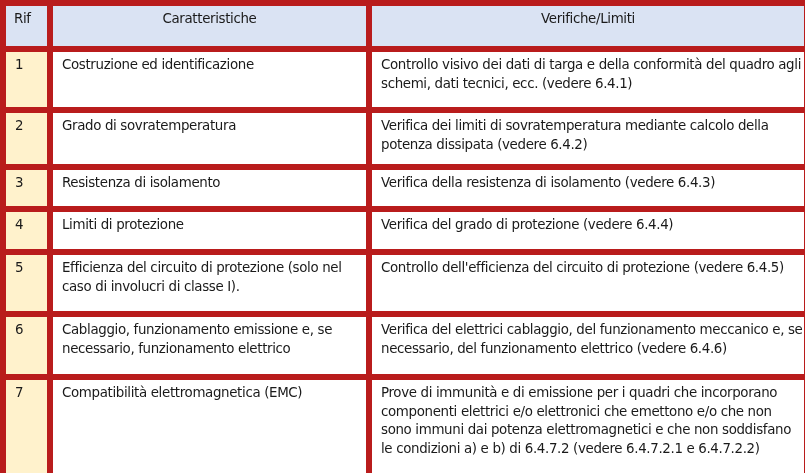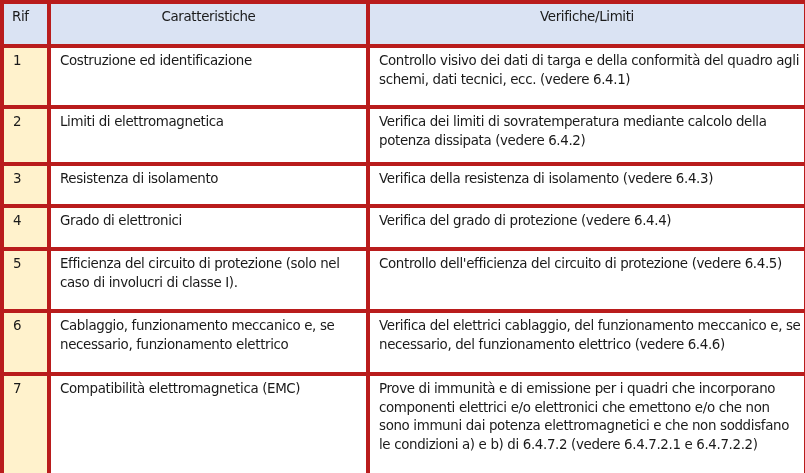--- a/index.html
+++ b/index.html
@@ -7,21 +7,21 @@
   table {
     border-collapse: collapse;
     table-layout: fixed;
     width: 804px;
     font-family: "DejaVu Sans", sans-serif;
     font-size: 13.4px;
     color: #1a1a1a;
     margin-left: 0px;
   }
   td, th {
-    border: 4px solid #b91c1c;
+    border: 6px solid #b91c1c;
     vertical-align: top;
     padding: 4px 0 0 9px;
     line-height: 18.5px;
     letter-spacing: -0.35px;
     overflow: hidden;
     white-space: normal;
   }
   th {
     background: #dae3f3;
     font-weight: normal;
@@ -51,41 +51,41 @@
     </tr>
   </thead>
   <tbody>
     <tr style="height:61px;">
       <td class="rif">1</td>
       <td>Costruzione ed identificazione</td>
       <td>Controllo visivo dei dati di targa e della conformità del quadro agli schemi, dati tecnici, ecc. (vedere 6.4.1)</td>
     </tr>
     <tr style="height:57px;">
       <td class="rif">2</td>
-      <td>Limiti di elettromagnetica</td>
+      <td>Grado di sovratemperatura</td>
       <td>Verifica dei limiti di sovratemperatura mediante calcolo della potenza dissipata (vedere 6.4.2)</td>
     </tr>
     <tr style="height:42px;">
       <td class="rif">3</td>
       <td>Resistenza di isolamento</td>
       <td>Verifica della resistenza di isolamento (vedere 6.4.3)</td>
     </tr>
     <tr style="height:43px;">
       <td class="rif">4</td>
-      <td>Grado di elettronici</td>
+      <td>Limiti di protezione</td>
       <td>Verifica del grado di protezione (vedere 6.4.4)</td>
     </tr>
     <tr style="height:62px;">
       <td class="rif">5</td>
       <td>Efficienza del circuito di protezione (solo nel caso di involucri di classe I).</td>
       <td>Controllo dell'efficienza del circuito di protezione (vedere 6.4.5)</td>
     </tr>
     <tr style="height:63px;">
       <td class="rif">6</td>
-      <td>Cablaggio, funzionamento meccanico e, se necessario, funzionamento elettrico</td>
+      <td>Cablaggio, funzionamento emissione e, se necessario, funzionamento elettrico</td>
       <td>Verifica del elettrici cablaggio, del funzionamento meccanico e, se necessario, del funzionamento elettrico (vedere 6.4.6)</td>
     </tr>
     <tr style="height:101px;">
       <td class="rif">7</td>
       <td>Compatibilità elettromagnetica (EMC)</td>
       <td>Prove di immunità e di emissione per i quadri che incorporano componenti elettrici e/o elettronici che emettono e/o che non sono immuni dai potenza elettromagnetici e che non soddisfano le condizioni a) e b) di 6.4.7.2 (vedere 6.4.7.2.1 e 6.4.7.2.2)</td>
     </tr>
   </tbody>
 </table>
 

